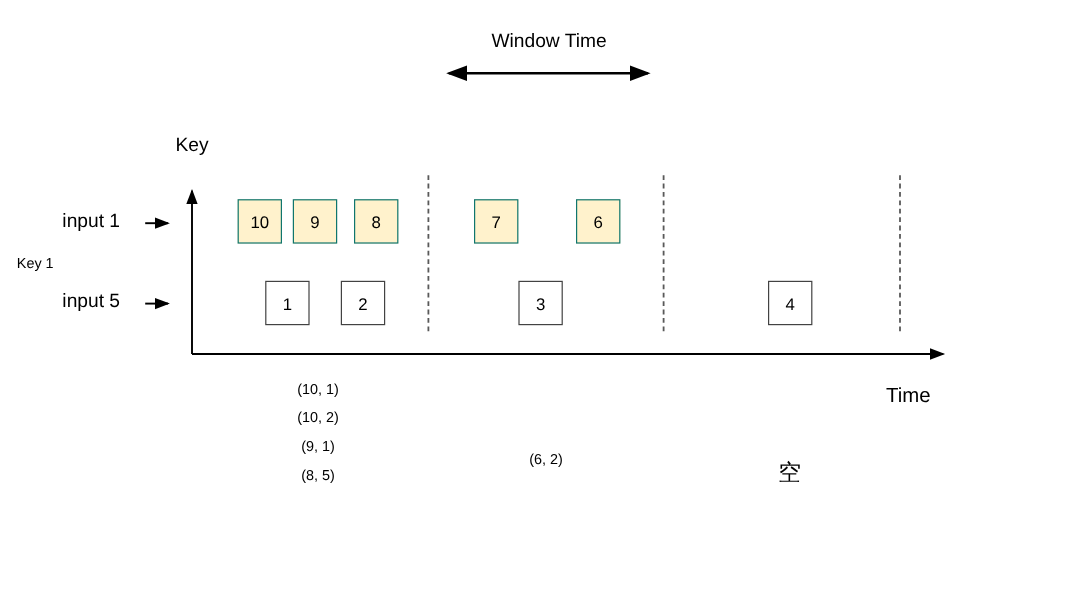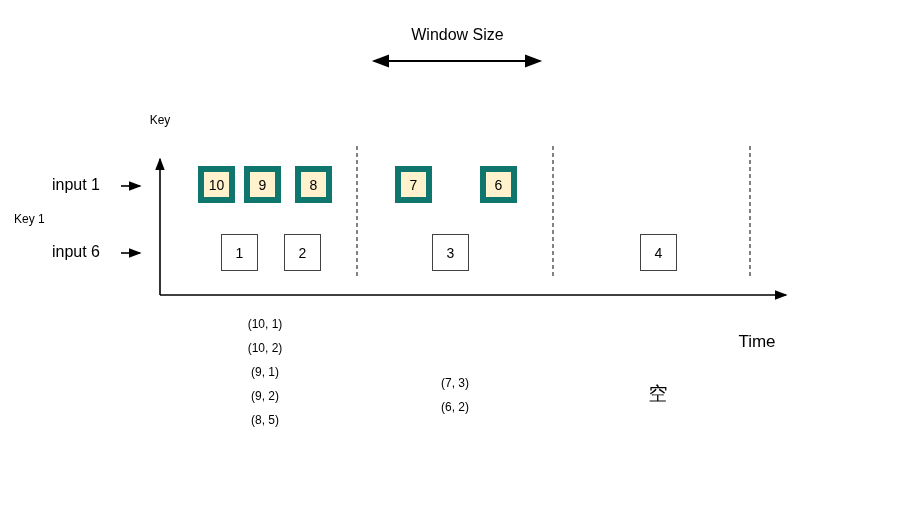--- a/index.html
+++ b/index.html
@@ -15,34 +15,34 @@
   .svg-layer {
     position: absolute;
     left: 0; top: 0;
     width: 900px; height: 505px;
   }
   .txt { position: absolute; white-space: nowrap; }
   .window-size-label {
     left: 370px; top: 26px; width: 175px;
     text-align: center; font-size: 16px;
   }
-  .key-label   { left: 130px; top: 113px; width: 60px; text-align: center; font-size: 12px; }
-  .time-label  { left: 727px; top: 332px; width: 60px; text-align: center; font-size: 17px; }
+  .key-label   { left: 130px; top: 113px; width: 60px; text-align: center; font-size: 16px; }
+  .time-label  { left: 727px; top: 320px; width: 60px; text-align: center; font-size: 17px; }
   .row-label   { width: 72px; text-align: center; font-size: 16px; }
   .input1-label { left: 40px; top: 176px; }
   .key1-label   { left: 14px; top: 212px; width: 60px; text-align: left; font-size: 12px; position: absolute; }
   .input2-label { left: 40px; top: 243px; }
   .event-box {
     position: absolute;
     width: 37px; height: 37px;
     box-sizing: border-box;
     display: flex; align-items: center; justify-content: center;
     font-size: 14px;
   }
-  .input1-box { background: #FFF2CC; border: 6px solid #0f766e; }
+  .input1-box { background: #FFF2CC; border: 1px solid #0f766e; }
   .input2-box { background: #FFFFFF; border: 1.5px solid #424242; }
   .results-block {
     position: absolute;
     width: 130px;
     text-align: center;
     font-size: 12px;
     line-height: 24px;
   }
   .results-w1 { left: 200px; top: 312px; }
   .results-w2 { left: 390px; top: 371px; }
@@ -70,47 +70,45 @@
     <line x1="160" y1="295" x2="786" y2="295" stroke="#000000" stroke-width="1.6" marker-end="url(#arrow)"></line>
 
     <line x1="121" y1="186" x2="140" y2="186" stroke="#000000" stroke-width="1.6" marker-end="url(#arrow)"></line>
     <line x1="121" y1="253" x2="140" y2="253" stroke="#000000" stroke-width="1.6" marker-end="url(#arrow)"></line>
 
     <line x1="357" y1="146" x2="357" y2="276" stroke="#595959" stroke-width="1.5" stroke-dasharray="4 3"></line>
     <line x1="553" y1="146" x2="553" y2="276" stroke="#595959" stroke-width="1.5" stroke-dasharray="4 3"></line>
     <line x1="750" y1="146" x2="750" y2="276" stroke="#595959" stroke-width="1.5" stroke-dasharray="4 3"></line>
   </svg>
 
-  <div class="txt window-size-label">Window Size</div>
+  <div class="txt window-size-label">Window Time</div>
   <div class="txt key-label">Key</div>
   <div class="txt time-label">Time</div>
 
   <div class="txt row-label input1-label">input 1</div>
   <div class="key1-label">Key 1</div>
-  <div class="txt row-label input2-label">input 6</div>
+  <div class="txt row-label input2-label">input 5</div>
 
   <div class="event-box input1-box" style="left:198px; top:166px;">10</div>
   <div class="event-box input1-box" style="left:244px; top:166px;">9</div>
   <div class="event-box input1-box" style="left:295px; top:166px;">8</div>
   <div class="event-box input1-box" style="left:395px; top:166px;">7</div>
   <div class="event-box input1-box" style="left:480px; top:166px;">6</div>
 
   <div class="event-box input2-box" style="left:221px; top:234px;">1</div>
   <div class="event-box input2-box" style="left:284px; top:234px;">2</div>
   <div class="event-box input2-box" style="left:432px; top:234px;">3</div>
   <div class="event-box input2-box" style="left:640px; top:234px;">4</div>
 
   <div class="results-block results-w1">
     <div>(10, 1)</div>
     <div>(10, 2)</div>
     <div>(9, 1)</div>
-    <div>(9, 2)</div>
     <div>(8, 5)</div>
   </div>
 
   <div class="results-block results-w2">
-    <div>(7, 3)</div>
     <div>(6, 2)</div>
   </div>
 
   <div class="txt empty-label">空</div>
 
 </div>
 
 </body></html>

